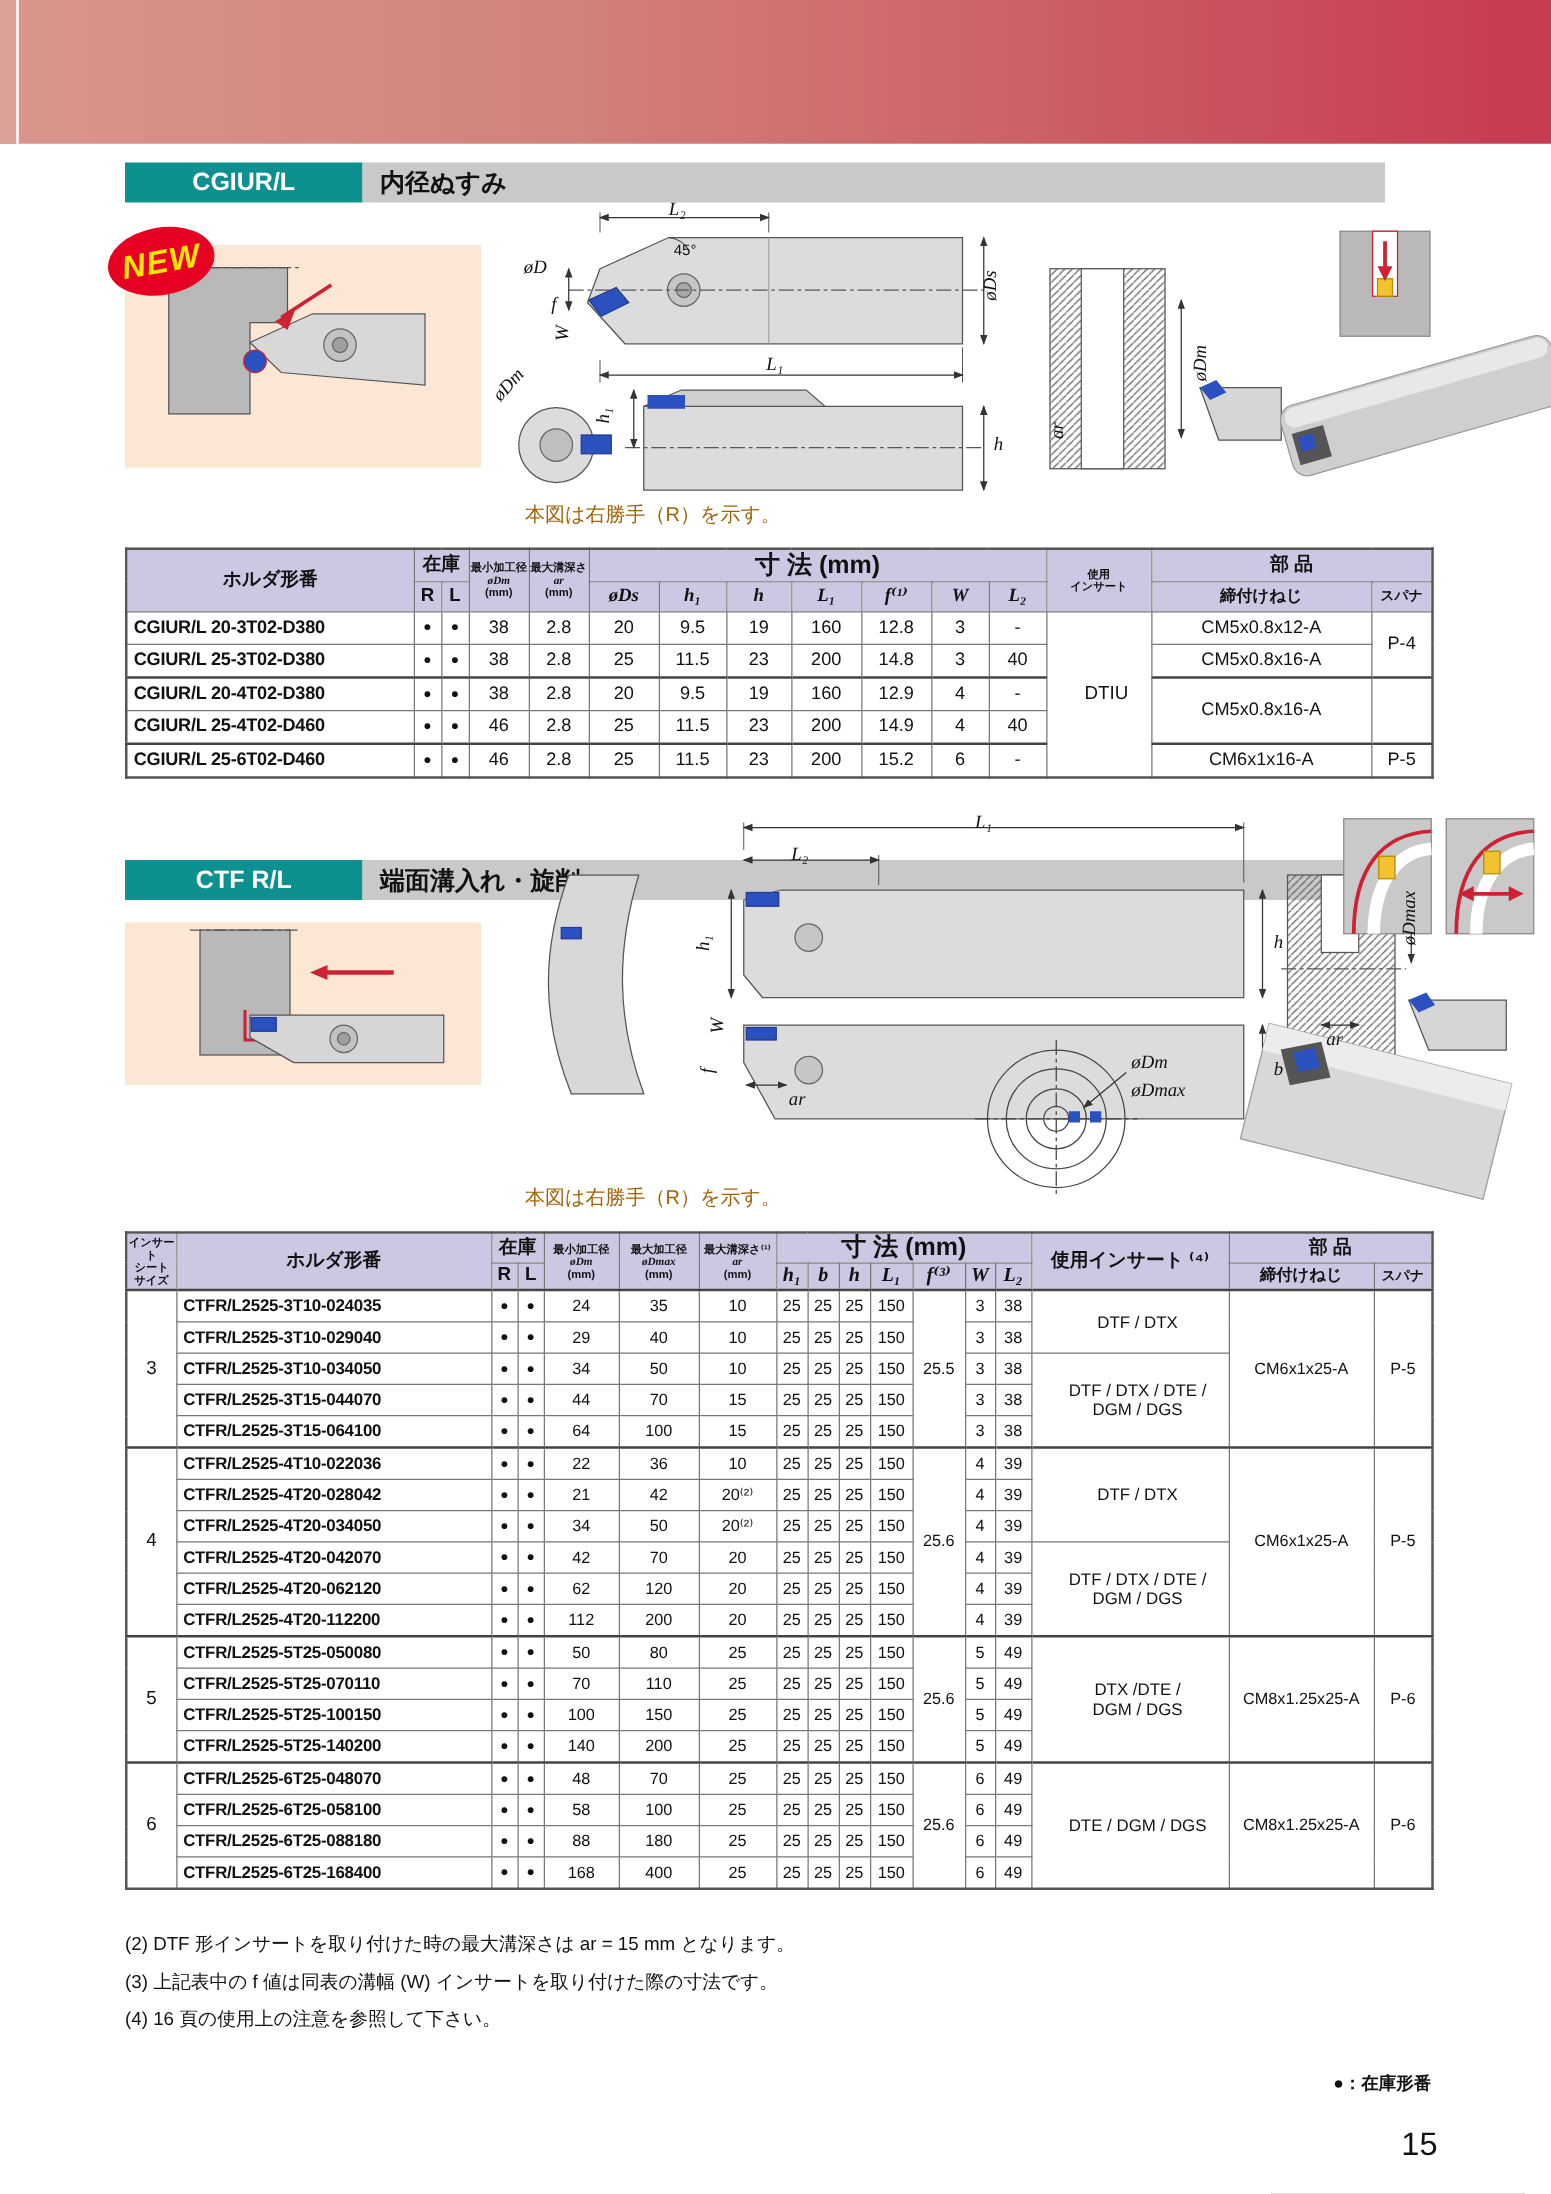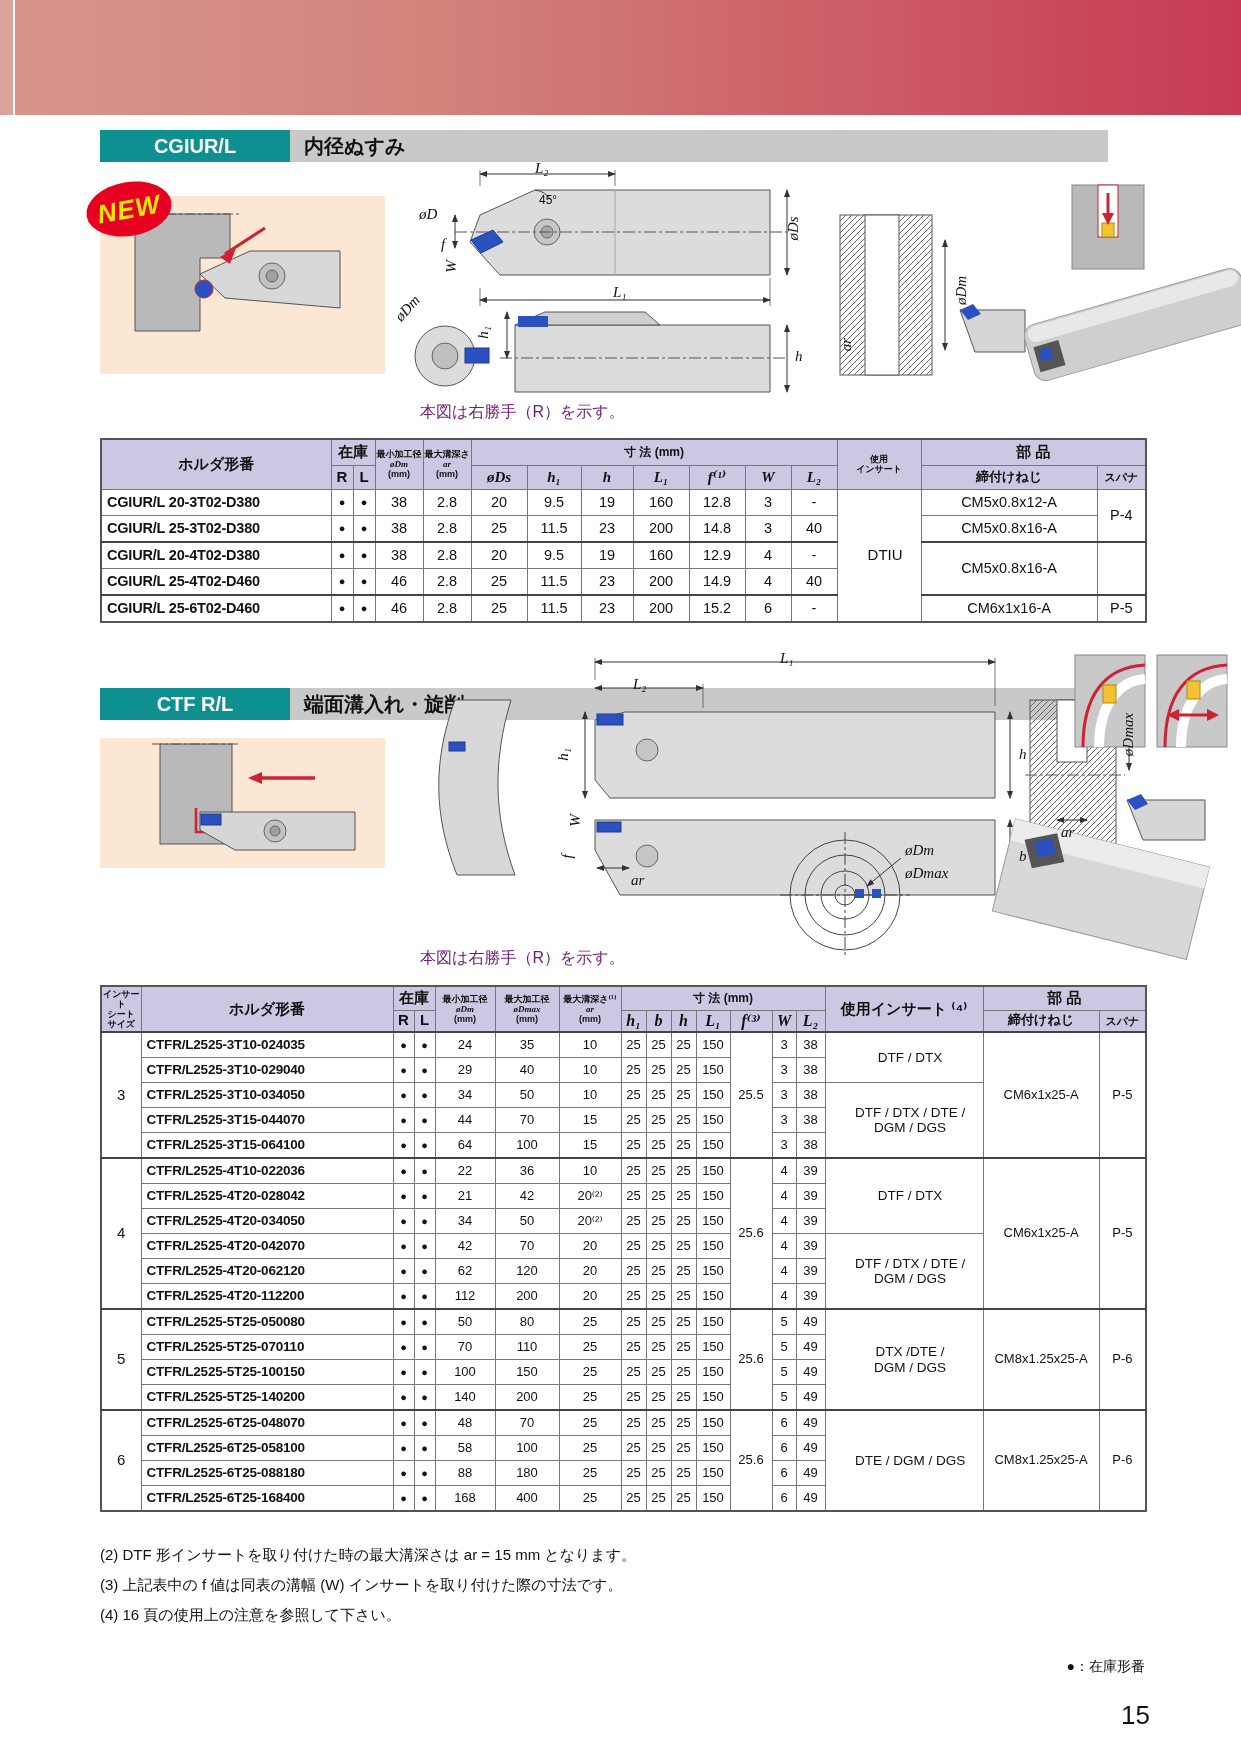--- a/index.html
+++ b/index.html
@@ -18,49 +18,49 @@
              display:flex;align-items:center;justify-content:center;}
   .sec-title{flex:1;background:#c9c9c9;color:#111;font-weight:bold;font-size:20px;
              display:flex;align-items:center;padding-left:14px;}
 
   .new-badge{left:86px;top:182px;width:86px;height:54px;background:#e60021;border-radius:50%;
              transform:rotate(-10deg);display:flex;align-items:center;justify-content:center;
              color:#ffe600;font-weight:bold;font-style:italic;font-size:26px;letter-spacing:1px;z-index:5;}
 
   .peach{background:#fce7d4;}
 
-  .caption{font-size:16px;color:#701a75;}
+  .caption{font-size:16px;color:#a16207;}
   .fnote{font-size:15px;color:#111;}
 
   
   .spec{position:absolute;border-collapse:collapse;background:#fff;border:2px solid #555;table-layout:fixed;}
   .spec th,.spec td{border:1px solid #777;padding:0;text-align:center;vertical-align:middle;
                     color:#111;line-height:1.12;overflow:hidden;}
   .spec th{background:#cac8e2;font-weight:bold;}
   .hb{font-size:15px;}
-  .hd{font-size:12px;}
+  .hd{font-size:20px;}
   .hs{font-size:9px;line-height:1.25;}
   .hs span{display:block;}
   .hi{font-style:italic;font-family:"Liberation Serif","DejaVu Serif",serif;}
   .t1 td{font-size:14.5px;height:25px;}
   .t2 td{font-size:13px;height:24px;}
   td.model{text-align:left;padding-left:5px;font-weight:bold;font-size:13.5px;letter-spacing:-0.2px;white-space:nowrap;}
   .t1 td.model{font-size:14.5px;}
   td.dot{font-size:11px;}
   td.ins{font-size:13.5px;padding-left:12px;}
   tr.gs td{border-top:2px solid #444;}
 
   
   .dl{position:absolute;font-family:"Liberation Serif","DejaVu Serif",serif;font-style:italic;
       font-size:15px;color:#111;white-space:nowrap;}
   .rot{transform:rotate(-90deg);}
   .rot45{transform:rotate(-48deg);}
   .dln{font-style:normal;font-family:"Liberation Sans","DejaVu Sans",sans-serif;font-size:12px;}
 
-  .legend{font-size:14px;text-align:right;}
+  .legend{font-size:14px;text-align:right;font-weight:bold;}
   .pageno{font-size:26px;text-align:right;color:#111;}
 </style>
 </head>
 <body>
 
 <div class="page">
 
   <div class="abs banner">
     <div class="abs banner-strip"></div>
   </div>

